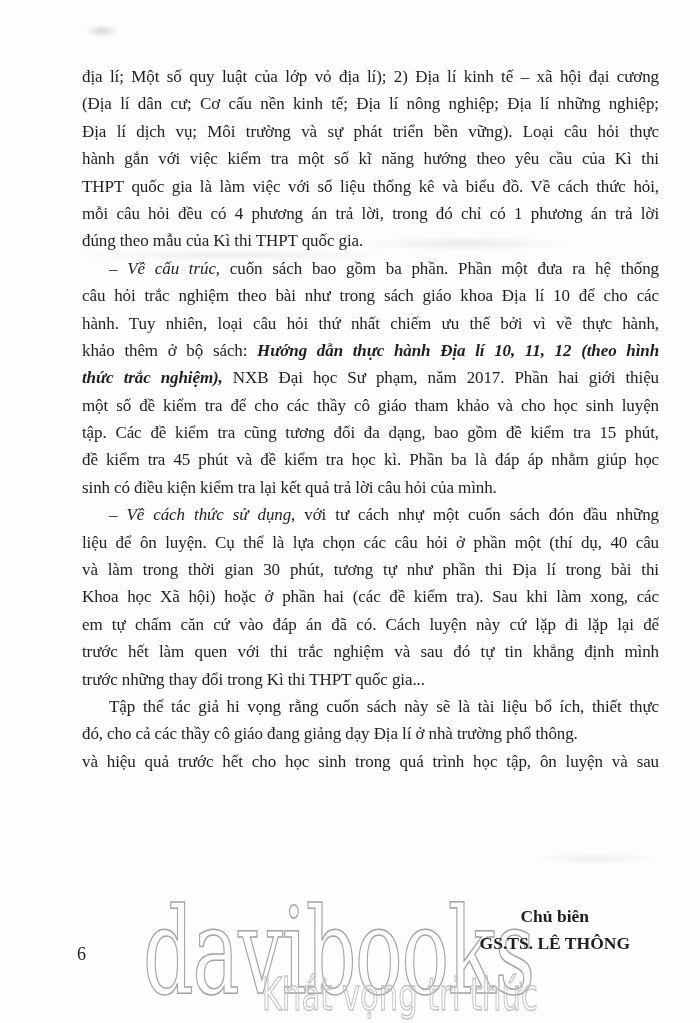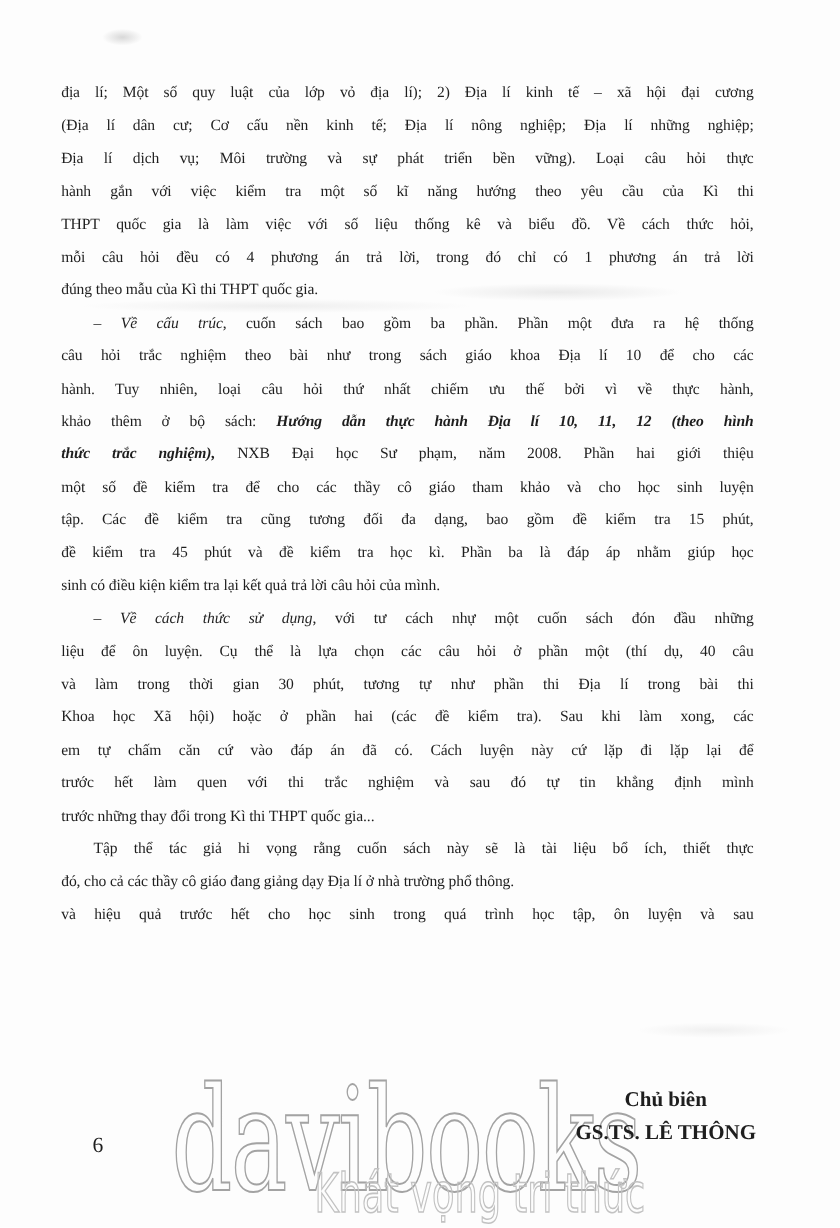--- a/index.html
+++ b/index.html
@@ -7,22 +7,22 @@
   .page{
     position:relative;
     width:700px;height:1023px;
     background:#fdfdfd;
     overflow:hidden;
     font-family:"Liberation Serif","DejaVu Serif",serif;
     color:#1e1e1e;
   }
   
   .textblock{
-    position:absolute;left:51px;top:63px;width:577px;
-    font-size:13px;
+    position:absolute;left:82px;top:63px;width:577px;
+    font-size:17px;
     letter-spacing:-0.1px;
   }
   .para{margin:0;padding:0;}
   .line{
     height:27.4px;line-height:27.4px;
     text-align:justify;
     text-align-last:justify;
     white-space:normal;
     overflow:visible;
   }
@@ -99,21 +99,21 @@
         <div class="line"><span>hành gắn với việc kiểm tra một số kĩ năng hướng theo yêu cầu của Kì thi</span></div>
         <div class="line"><span>THPT quốc gia là làm việc với số liệu thống kê và biểu đồ. Về cách thức hỏi,</span></div>
         <div class="line"><span>mỗi câu hỏi đều có 4 phương án trả lời, trong đó chỉ có 1 phương án trả lời</span></div>
         <div class="line last"><span>đúng theo mẫu của Kì thi THPT quốc gia.</span></div>
       </div>
       <div class="para">
         <div class="line indent"><span>– </span><span class="it">Về cấu trúc</span><span>, cuốn sách bao gồm ba phần. Phần một đưa ra hệ thống</span></div>
         <div class="line"><span>câu hỏi trắc nghiệm theo bài như trong sách giáo khoa Địa lí 10 để cho các</span></div>
         <div class="line"><span>hành. Tuy nhiên, loại câu hỏi thứ nhất chiếm ưu thế bởi vì về thực hành,</span></div>
         <div class="line"><span>khảo thêm ở bộ sách: </span><span class="bi">Hướng dẫn thực hành Địa lí 10, 11, 12 (theo hình</span></div>
-        <div class="line"><span class="bi">thức trắc nghiệm),</span><span> NXB Đại học Sư phạm, năm 2008. Phần hai giới thiệu</span></div>
+        <div class="line"><span class="bi">thức trắc nghiệm),</span><span> NXB Đại học Sư phạm, năm 2017. Phần hai giới thiệu</span></div>
         <div class="line"><span>một số đề kiểm tra để cho các thầy cô giáo tham khảo và cho học sinh luyện</span></div>
         <div class="line"><span>tập. Các đề kiểm tra cũng tương đối đa dạng, bao gồm đề kiểm tra 15 phút,</span></div>
         <div class="line"><span>đề kiểm tra 45 phút và đề kiểm tra học kì. Phần ba là đáp áp nhằm giúp học</span></div>
         <div class="line last"><span>sinh có điều kiện kiểm tra lại kết quả trả lời câu hỏi của mình.</span></div>
       </div>
       <div class="para">
         <div class="line indent"><span>– </span><span class="it">Về cách thức sử dụng</span><span>, với tư cách nhự một cuốn sách đón đầu những</span></div>
         <div class="line"><span>liệu để ôn luyện. Cụ thể là lựa chọn các câu hỏi ở phần một (thí dụ, 40 câu</span></div>
         <div class="line"><span>và làm trong thời gian 30 phút, tương tự như phần thi Địa lí trong bài thi</span></div>
         <div class="line"><span>Khoa học Xã hội) hoặc ở phần hai (các đề kiểm tra). Sau khi làm xong, các</span></div>

